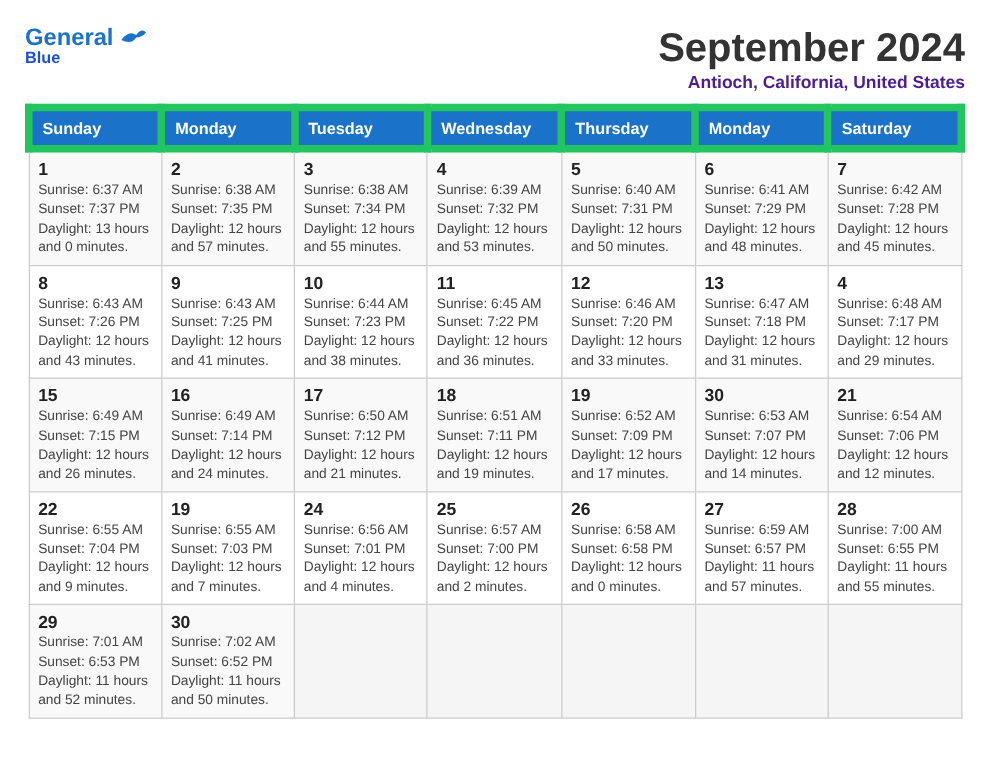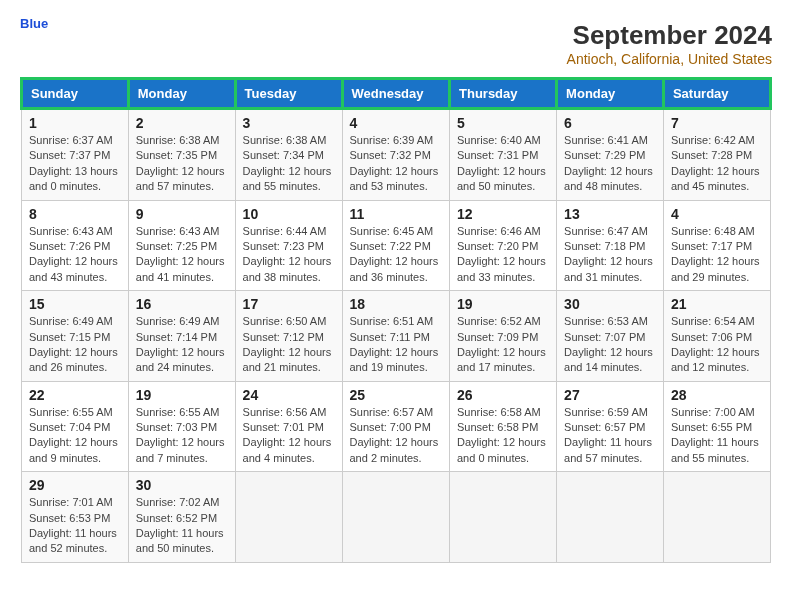--- a/index.html
+++ b/index.html
@@ -18,41 +18,42 @@
     }
     .logo {
       display: flex;
       flex-direction: column;
       align-items: flex-start;
     }
     .title-area {
       text-align: right;
     }
     .month-title {
-      font-size: 26px;
+      font-size: 32px;
       font-weight: bold;
       color: #333;
     }
     .location-title {
       font-size: 14px;
-      color: #a16207;
+      color: #4c1d95;
+      font-weight: bold;
     }
     table {
       width: 100%;
       border-collapse: collapse;
       font-size: 11px;
     }
     thead tr th {
       background-color: #1a73c8;
       color: #fff;
       padding: 6px 8px;
       text-align: left;
       font-size: 13px;
       font-weight: bold;
-      border: 3px solid #22c55e;
+      border: 6px solid #22c55e;
     }
     tbody tr td {
       border: 1px solid #ccc;
       padding: 5px 7px;
       vertical-align: top;
       width: 108px;
       min-height: 80px;
     }
     tbody tr {
       background-color: #fff;
@@ -74,20 +75,28 @@
     }
     td.empty {
       background: #f5f5f5;
     }
   </style>
 </head>
 <body>
 
 <div class="header-area">
   <div class="logo">
+    <div style="display:flex;align-items:center;gap:4px;">
+      <div style="font-size:19px;font-weight:bold;color:#333;">
+        <span style="color:#1a73c8;">General</span>
+      </div>
+      <svg width="24" height="18" viewBox="0 0 24 18">
+        <path d="M2,10 Q8,2 14,6 Q18,0 22,4 Q18,8 14,8 Q10,14 2,10Z" fill="#1a73c8"></path>
+      </svg>
+    </div>
     <div style="font-size:13px;font-weight:bold;color:#1d4ed8;margin-top:-4px;">Blue</div>
   </div>
   <div class="title-area">
     <div class="month-title">September 2024</div>
     <div class="location-title">Antioch, California, United States</div>
   </div>
 </div>
 
 <table>
   <thead>

